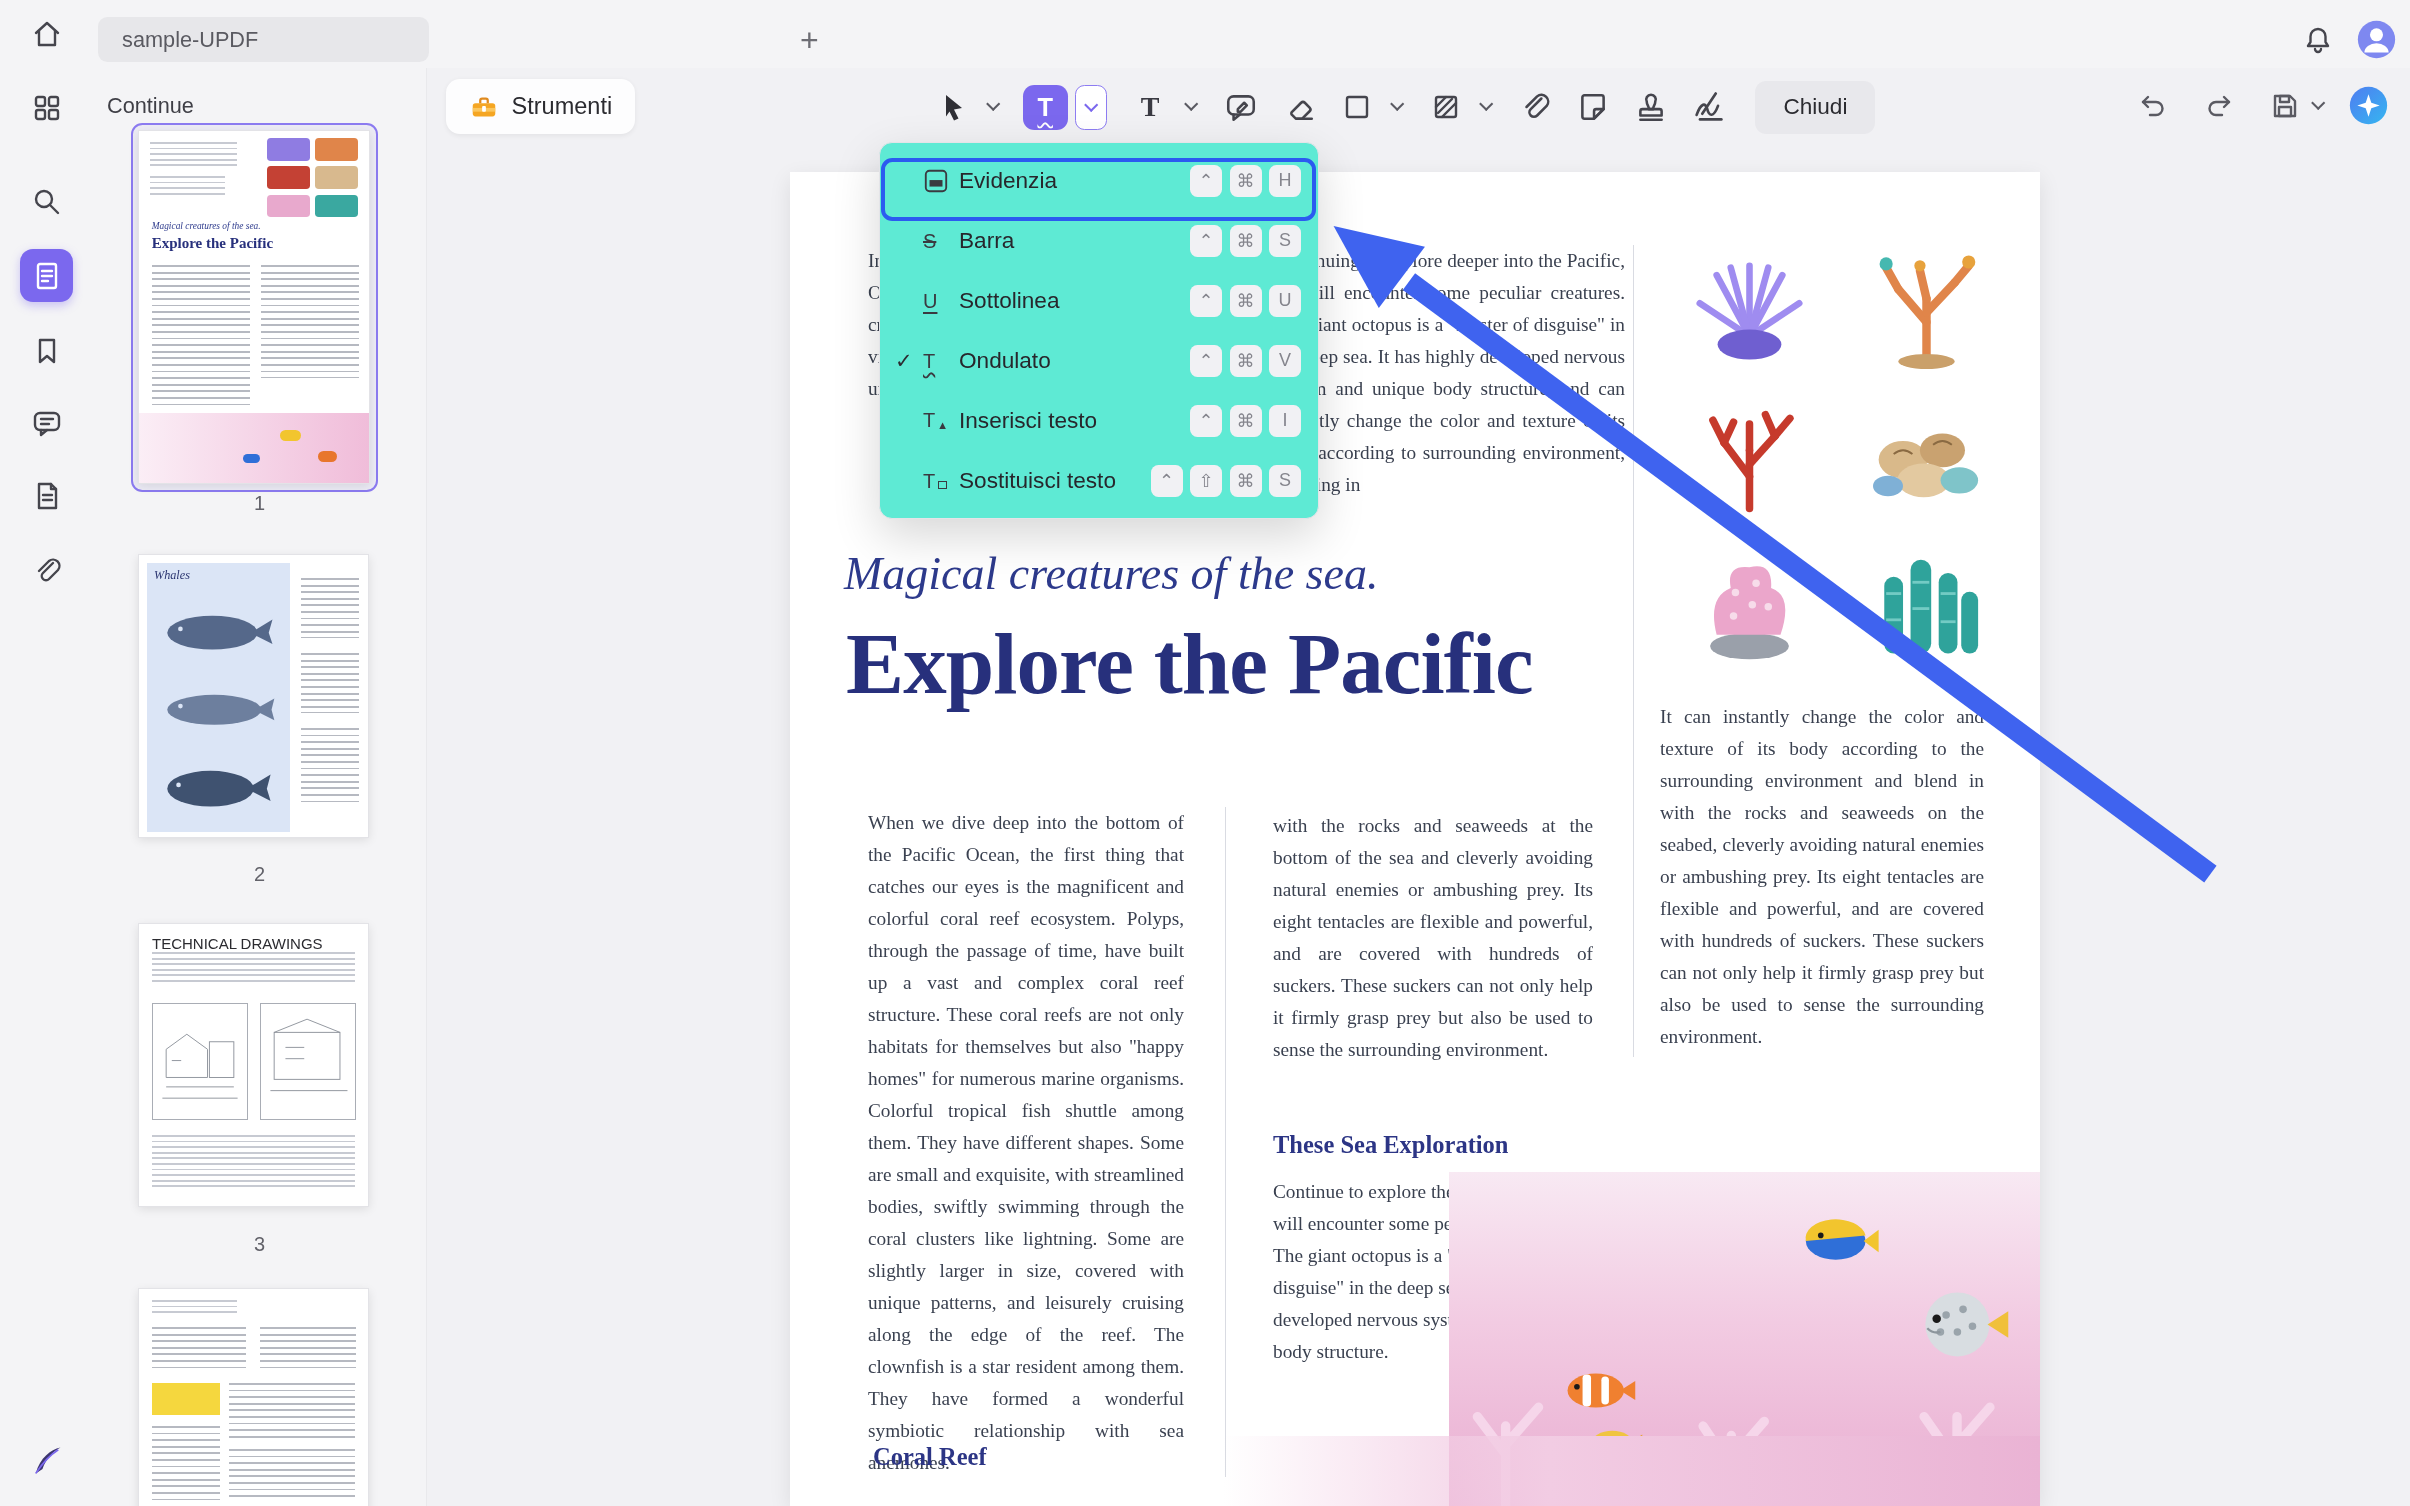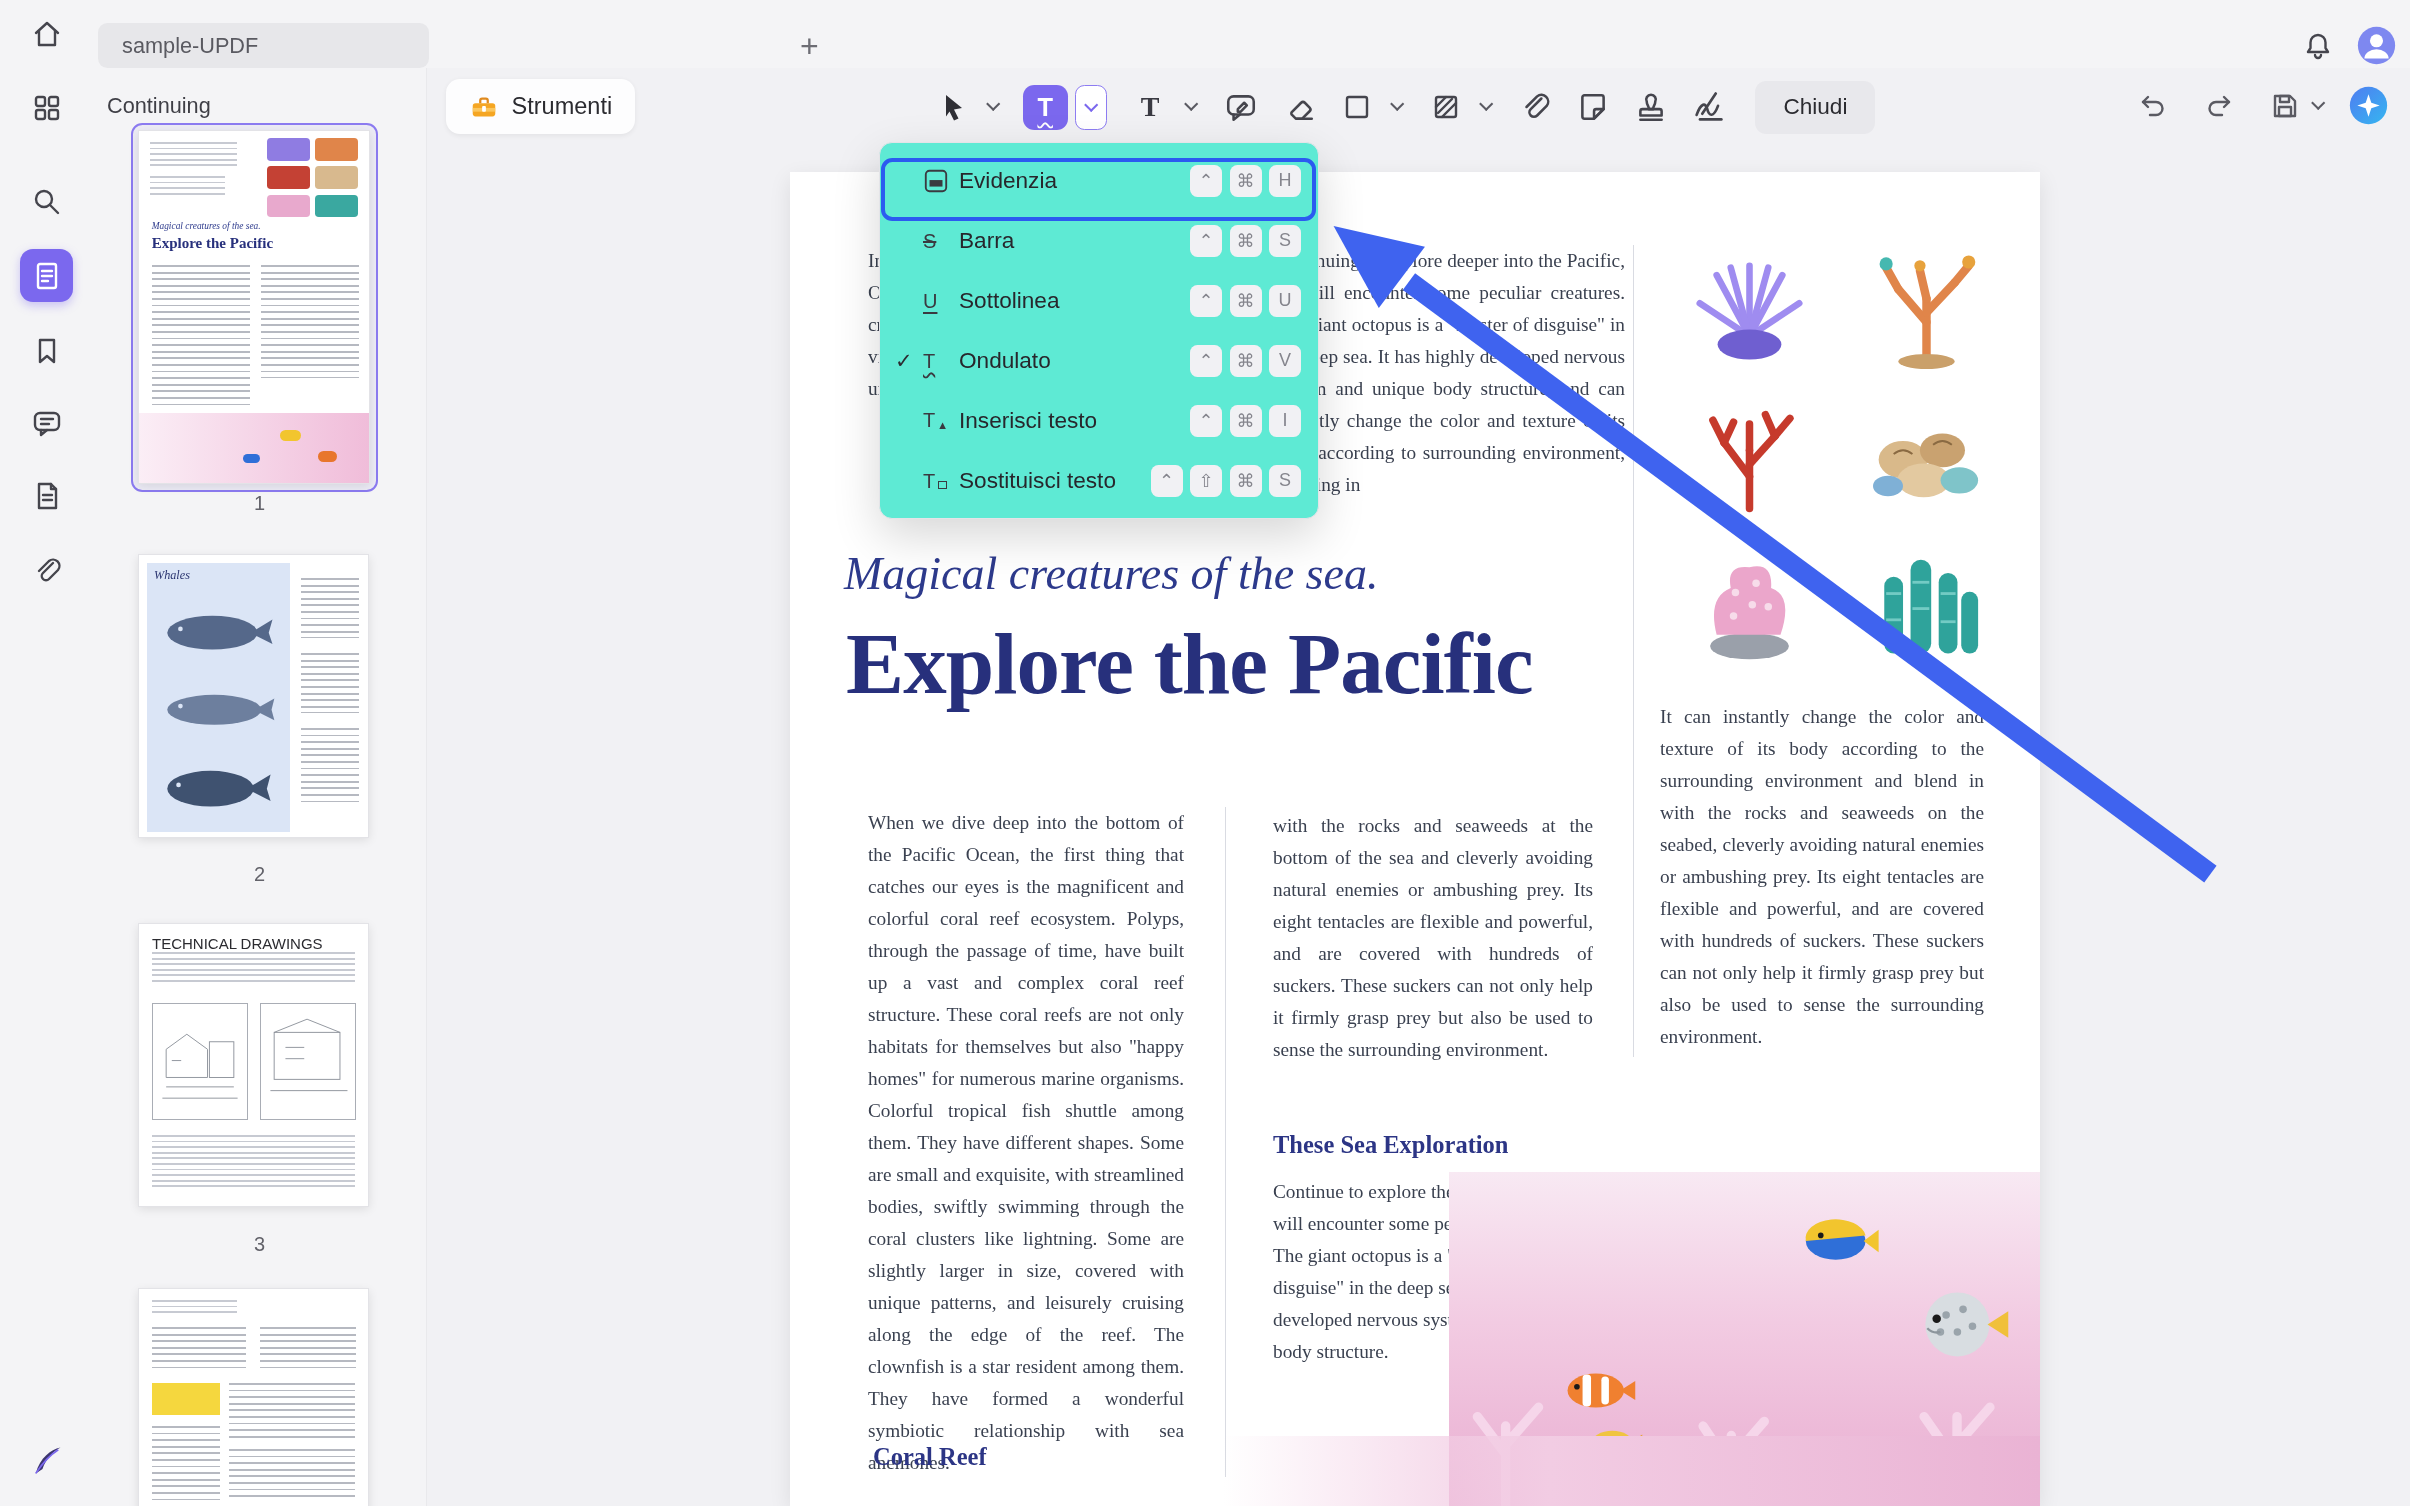--- a/index.html
+++ b/index.html
@@ -139,21 +139,21 @@
     <div class="slot" style="top:1434px">
       <span>
           <svg width="36" height="36" viewBox="0 0 32 32">
             <path d="M6 27 C10 13, 19 6, 28 4 C21 8, 15 14, 12 23 z" style="fill:#3c3570"></path>
             <path d="M6 27 C12 18, 18 11, 26 6" style="fill:none;stroke:#7b68ee;stroke-width:1.6"></path>
           </svg>
         </span>
     </div>
   </div>
 
-  <div class="abs" style="left:92px;top:12px;width:2318px;height:68px">
+  <div class="abs" style="left:92px;top:6px;width:2318px;height:68px">
     <div class="tab inactive" style="left:5.6px;width:331px">
       <span>sample-UPDF</span>
     </div>
     <div class="plus" style="left:708px">+</div>
     <div class="abs" style="left:2205px;top:13px;width:41px;height:41px;display:flex;align-items:center;justify-content:center;cursor:pointer">
       <span>
           <svg class="ln" width="32" height="32" viewBox="0 0 32 32">
             <path d="M16 5 a7.5 7.5 0 0 1 7.5 7.5 v5.5 l2.5 4 H6 l2.5 -4 v-5.5 A7.5 7.5 0 0 1 16 5 z"></path>
             <path d="M13 25 a3 3 0 0 0 6 0"></path>
           </svg>
@@ -162,21 +162,21 @@
     <div class="abs" style="left:2264px;top:13px;width:41px;height:41px;cursor:pointer">
       <svg width="41" height="41" viewBox="0 0 44 44">
           <circle cx="22" cy="22" r="20" fill="#7e88f0"></circle>
           <circle cx="22" cy="17" r="7" fill="#ffffff"></circle>
           <path d="M9 36 a13 10 0 0 1 26 0 z" fill="#ffffff"></path>
         </svg>
     </div>
   </div>
 
   <div class="abs" style="left:92px;top:68px;width:335px;height:1439px;border-right:0.9px solid #e9e9ec">
-    <div class="panel-title" style="left:15px;top:24.5px;position:absolute">Continuing</div>
+    <div class="panel-title" style="left:15px;top:24.5px;position:absolute">Continue</div>
   </div>
 
   <div class="sel-wrap" style="left:131px;top:123px;width:247px;height:369px">
     <div class="thumb" style="width:232px;height:354px">
       <div class="tl f abs" style="left:11.3px;top:11.3px;width:87px;height:26px"></div>
       <div class="tl f abs" style="left:11.3px;top:45px;width:75px;height:19px"></div>
 
       <div class="abs" style="left:128px;top:7.5px;width:94px;display:grid;grid-template-columns:43px 43px;gap:5.6px">
         <div style="height:22.6px;border-radius:3.8px;background:#8f7ce2"></div>
           <div style="height:22.6px;border-radius:3.8px;background:#e0854a"></div>

